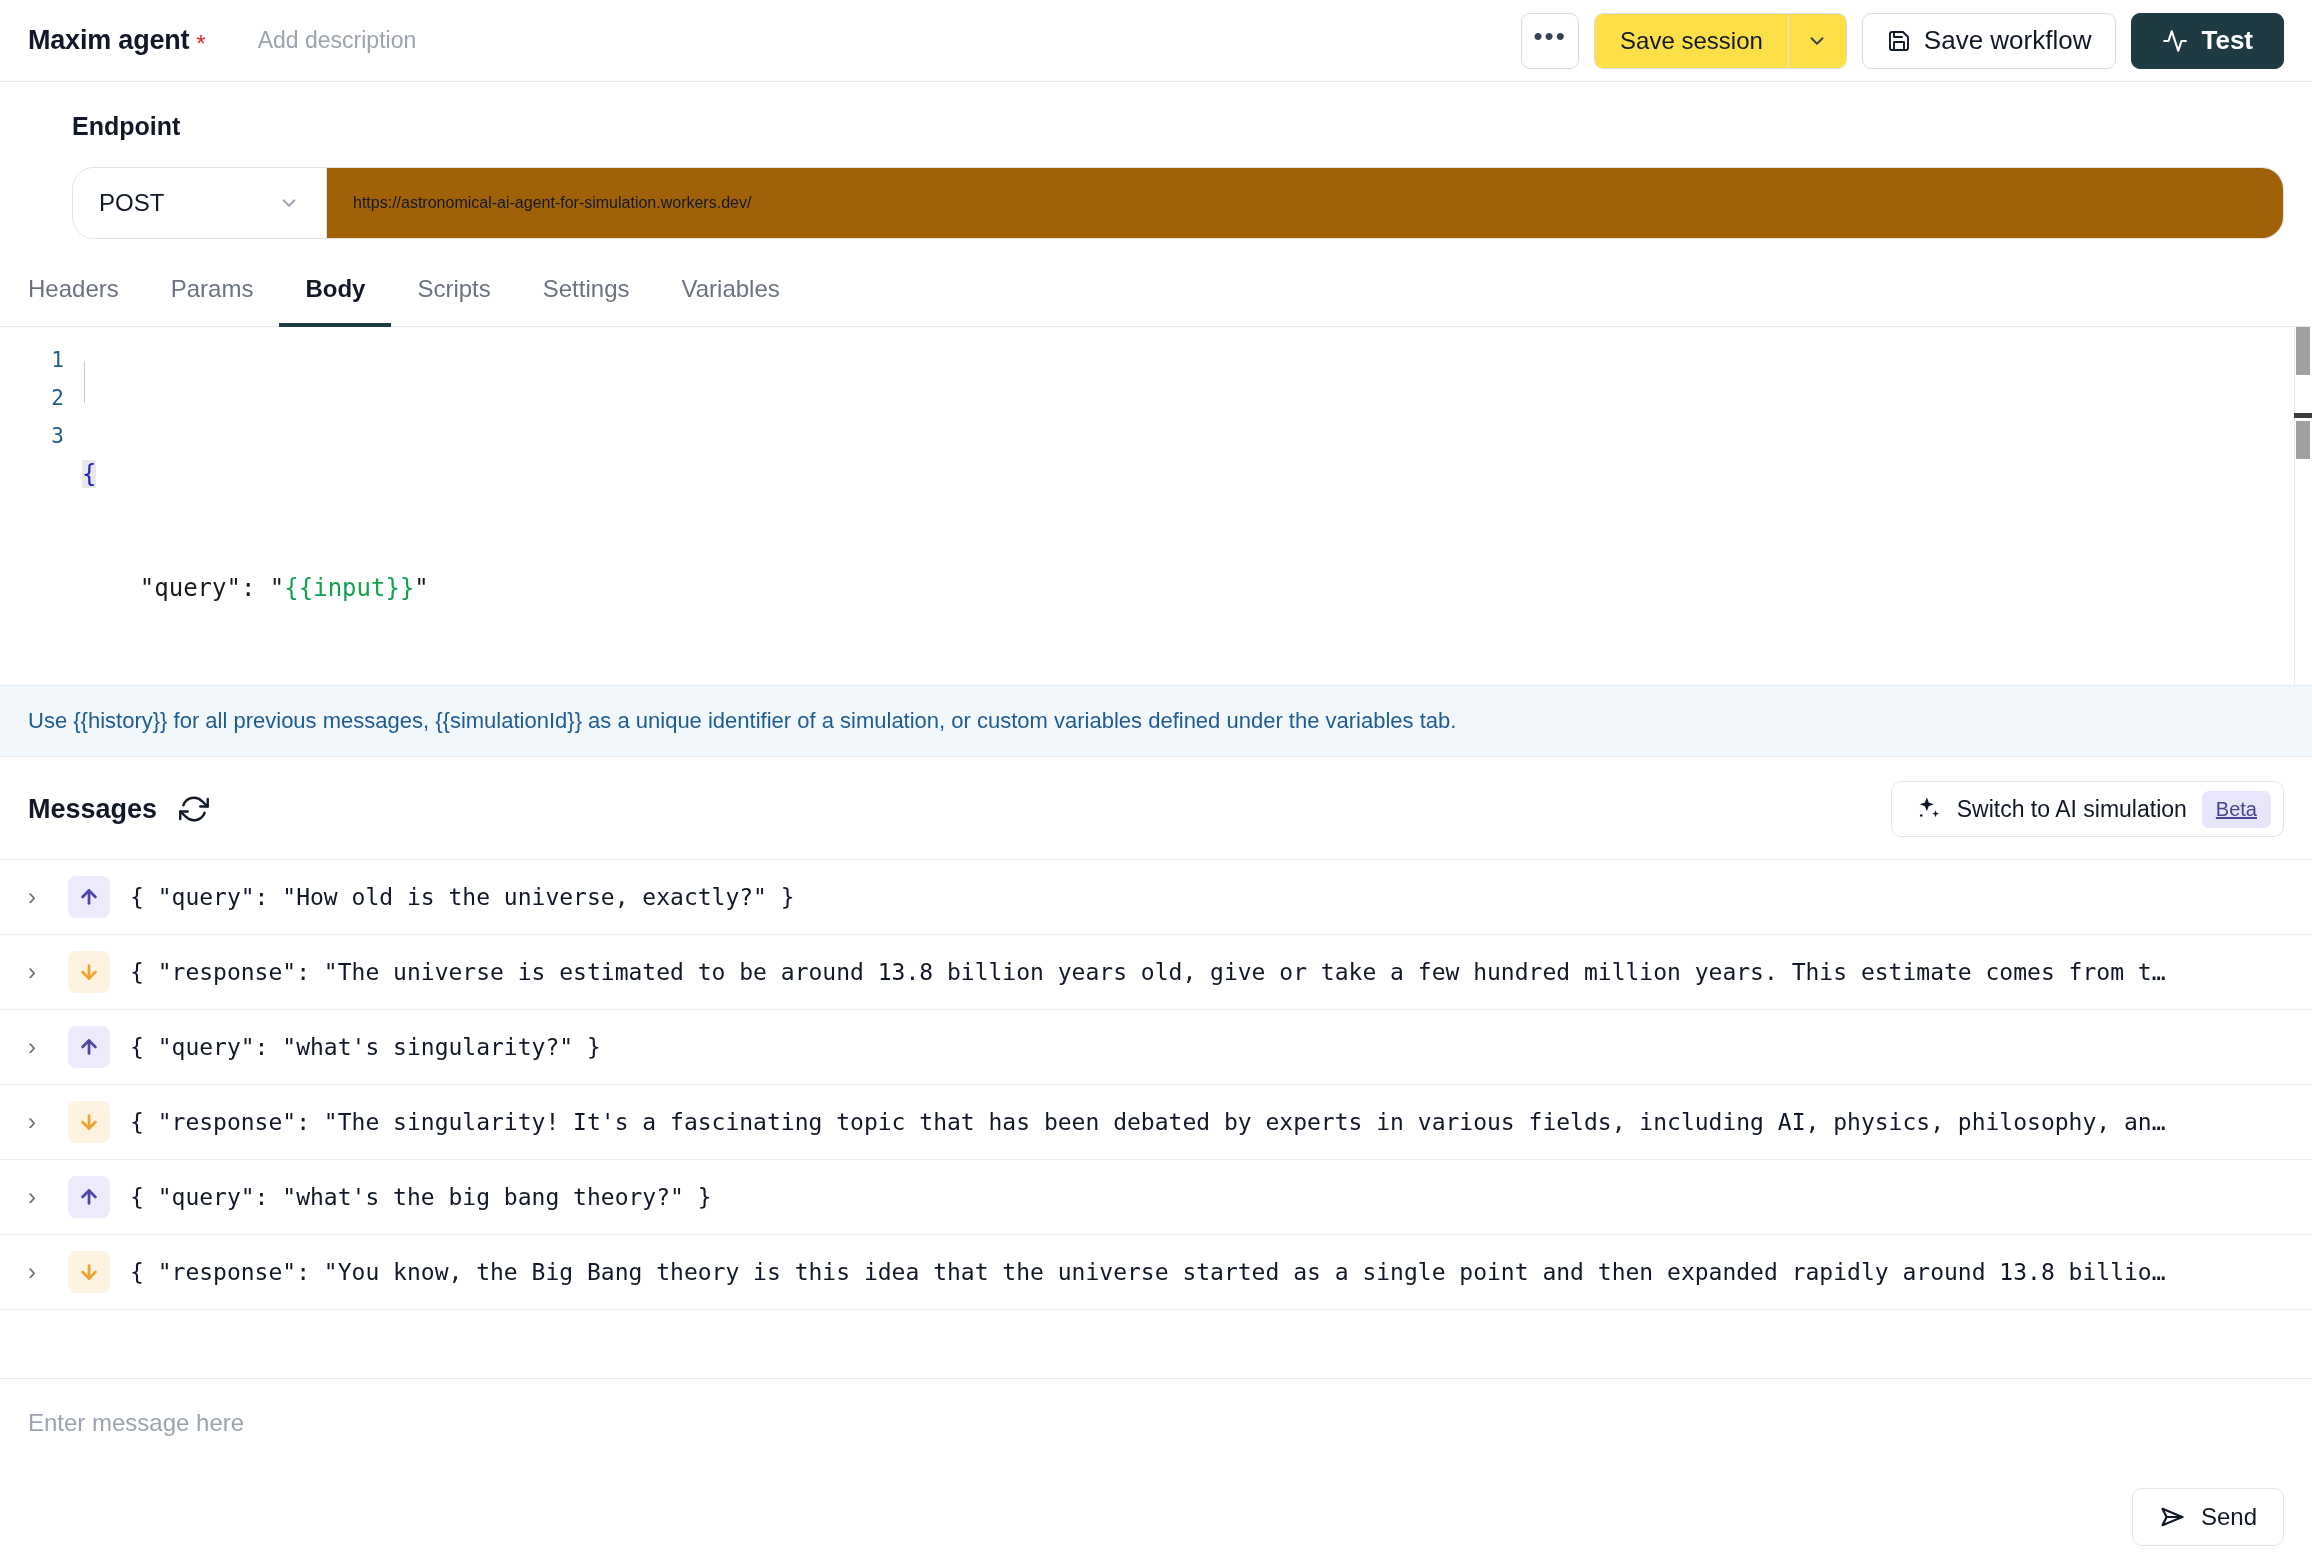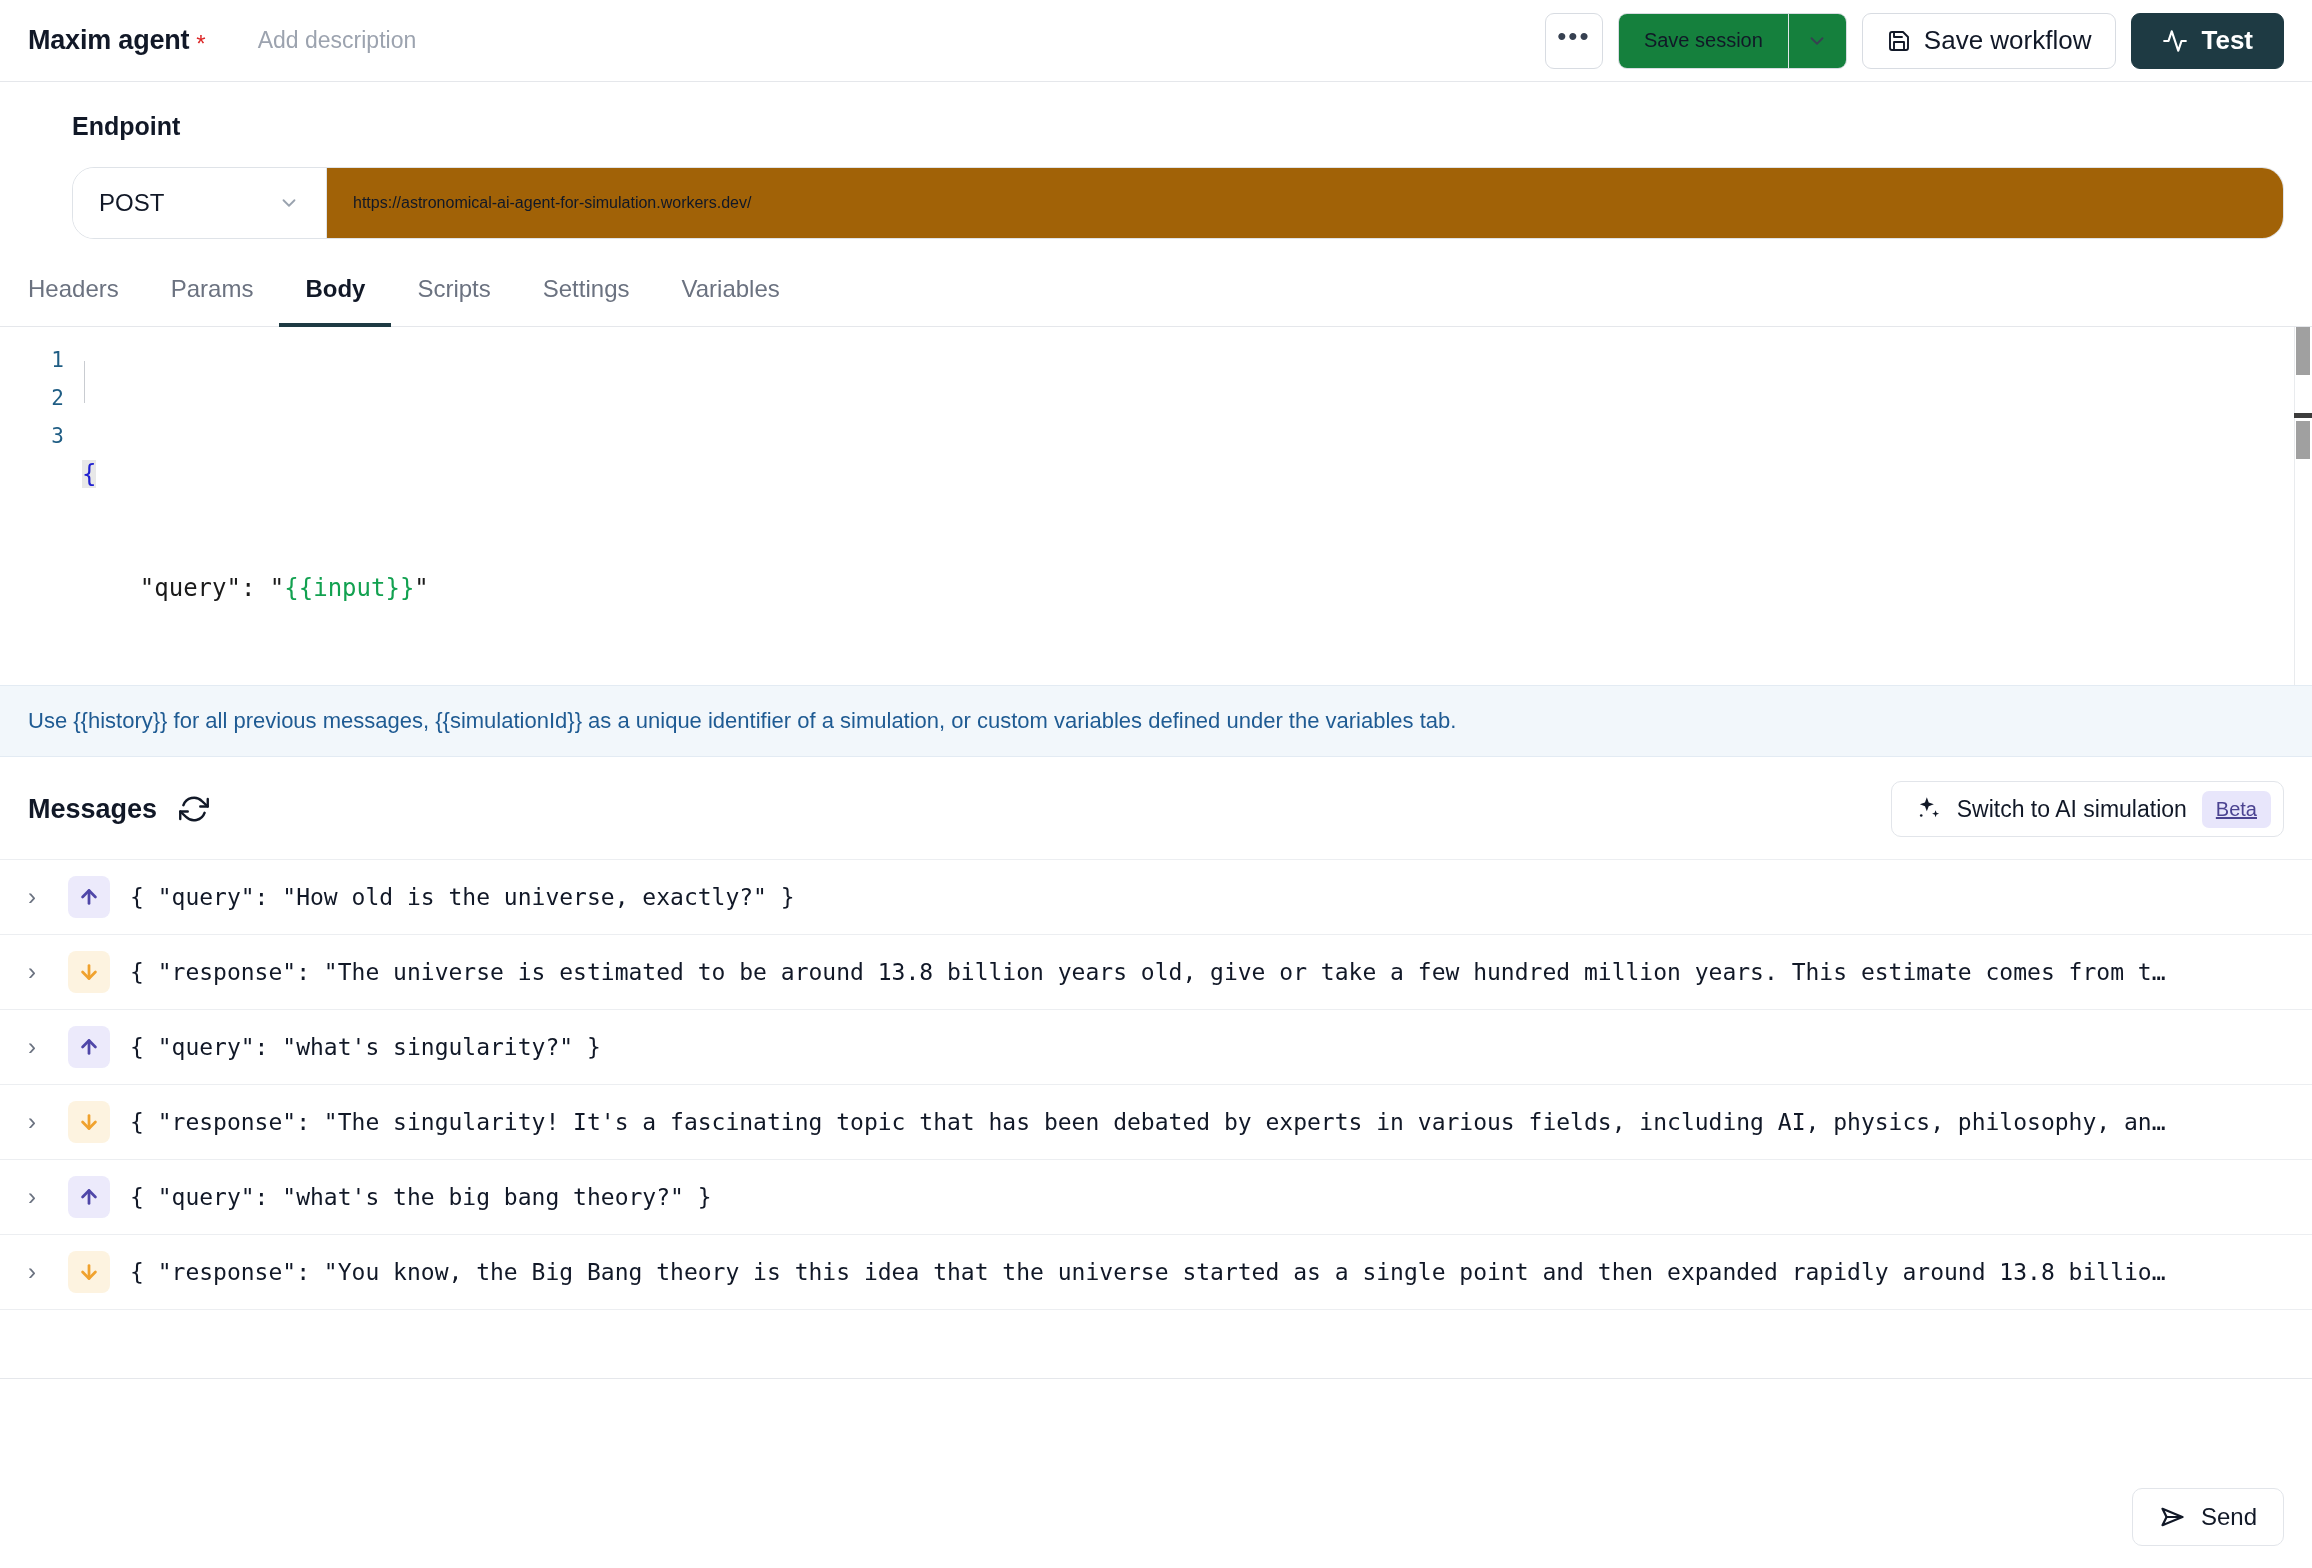--- a/index.html
+++ b/index.html
@@ -68,23 +68,23 @@
     height: 56px;
     border: 1px solid #d8dce2;
     border-radius: 9px;
     overflow: hidden;
     background:#fff;
   }
   .split > .seg {
     display: flex;
     align-items: center;
     justify-content: center;
-    font-size: 20px;
-    cursor: pointer;
-    background: #15803d;
+    font-size: 24px;
+    cursor: pointer;
+    background: #fde047;
   }
   .seg-main { padding: 0 25px; }
   .seg-caret { width: 58px; border-left: 1px solid #e3e6ea; }
   .btn-save-wf { padding: 0 24px; gap: 13px; }
   .btn-test {
     background: #1e3a43;
     color: #fff;
     border-color: #1e3a43;
     padding: 0 30px;
     gap: 13px;
@@ -502,20 +502,21 @@
             <line x1="12" y1="5" x2="12" y2="19"></line>
             <polyline points="19 12 12 19 5 12"></polyline>
           </svg>
       </span>
       <span class="msg-text">{ "response": "You know, the Big Bang theory is this idea that the universe started as a single point and then expanded rapidly around 13.8 billio…</span>
     </div>
 
   </div>
 
   <div class="composer">
+    <input class="composer-input" type="text" placeholder="Enter message here" style="">
     <div class="send-btn">
       <span class="icon">
         <svg width="28" height="28" viewBox="0 0 24 24" fill="none" stroke="#111827" stroke-width="1.9" stroke-linecap="round" stroke-linejoin="round">
           <path d="M3 5l17 7-17 7 3.5-7L3 5z"></path>
           <line x1="6.5" y1="12" x2="20" y2="12"></line>
         </svg>
       </span>
       <span>Send</span>
     </div>
   </div>

